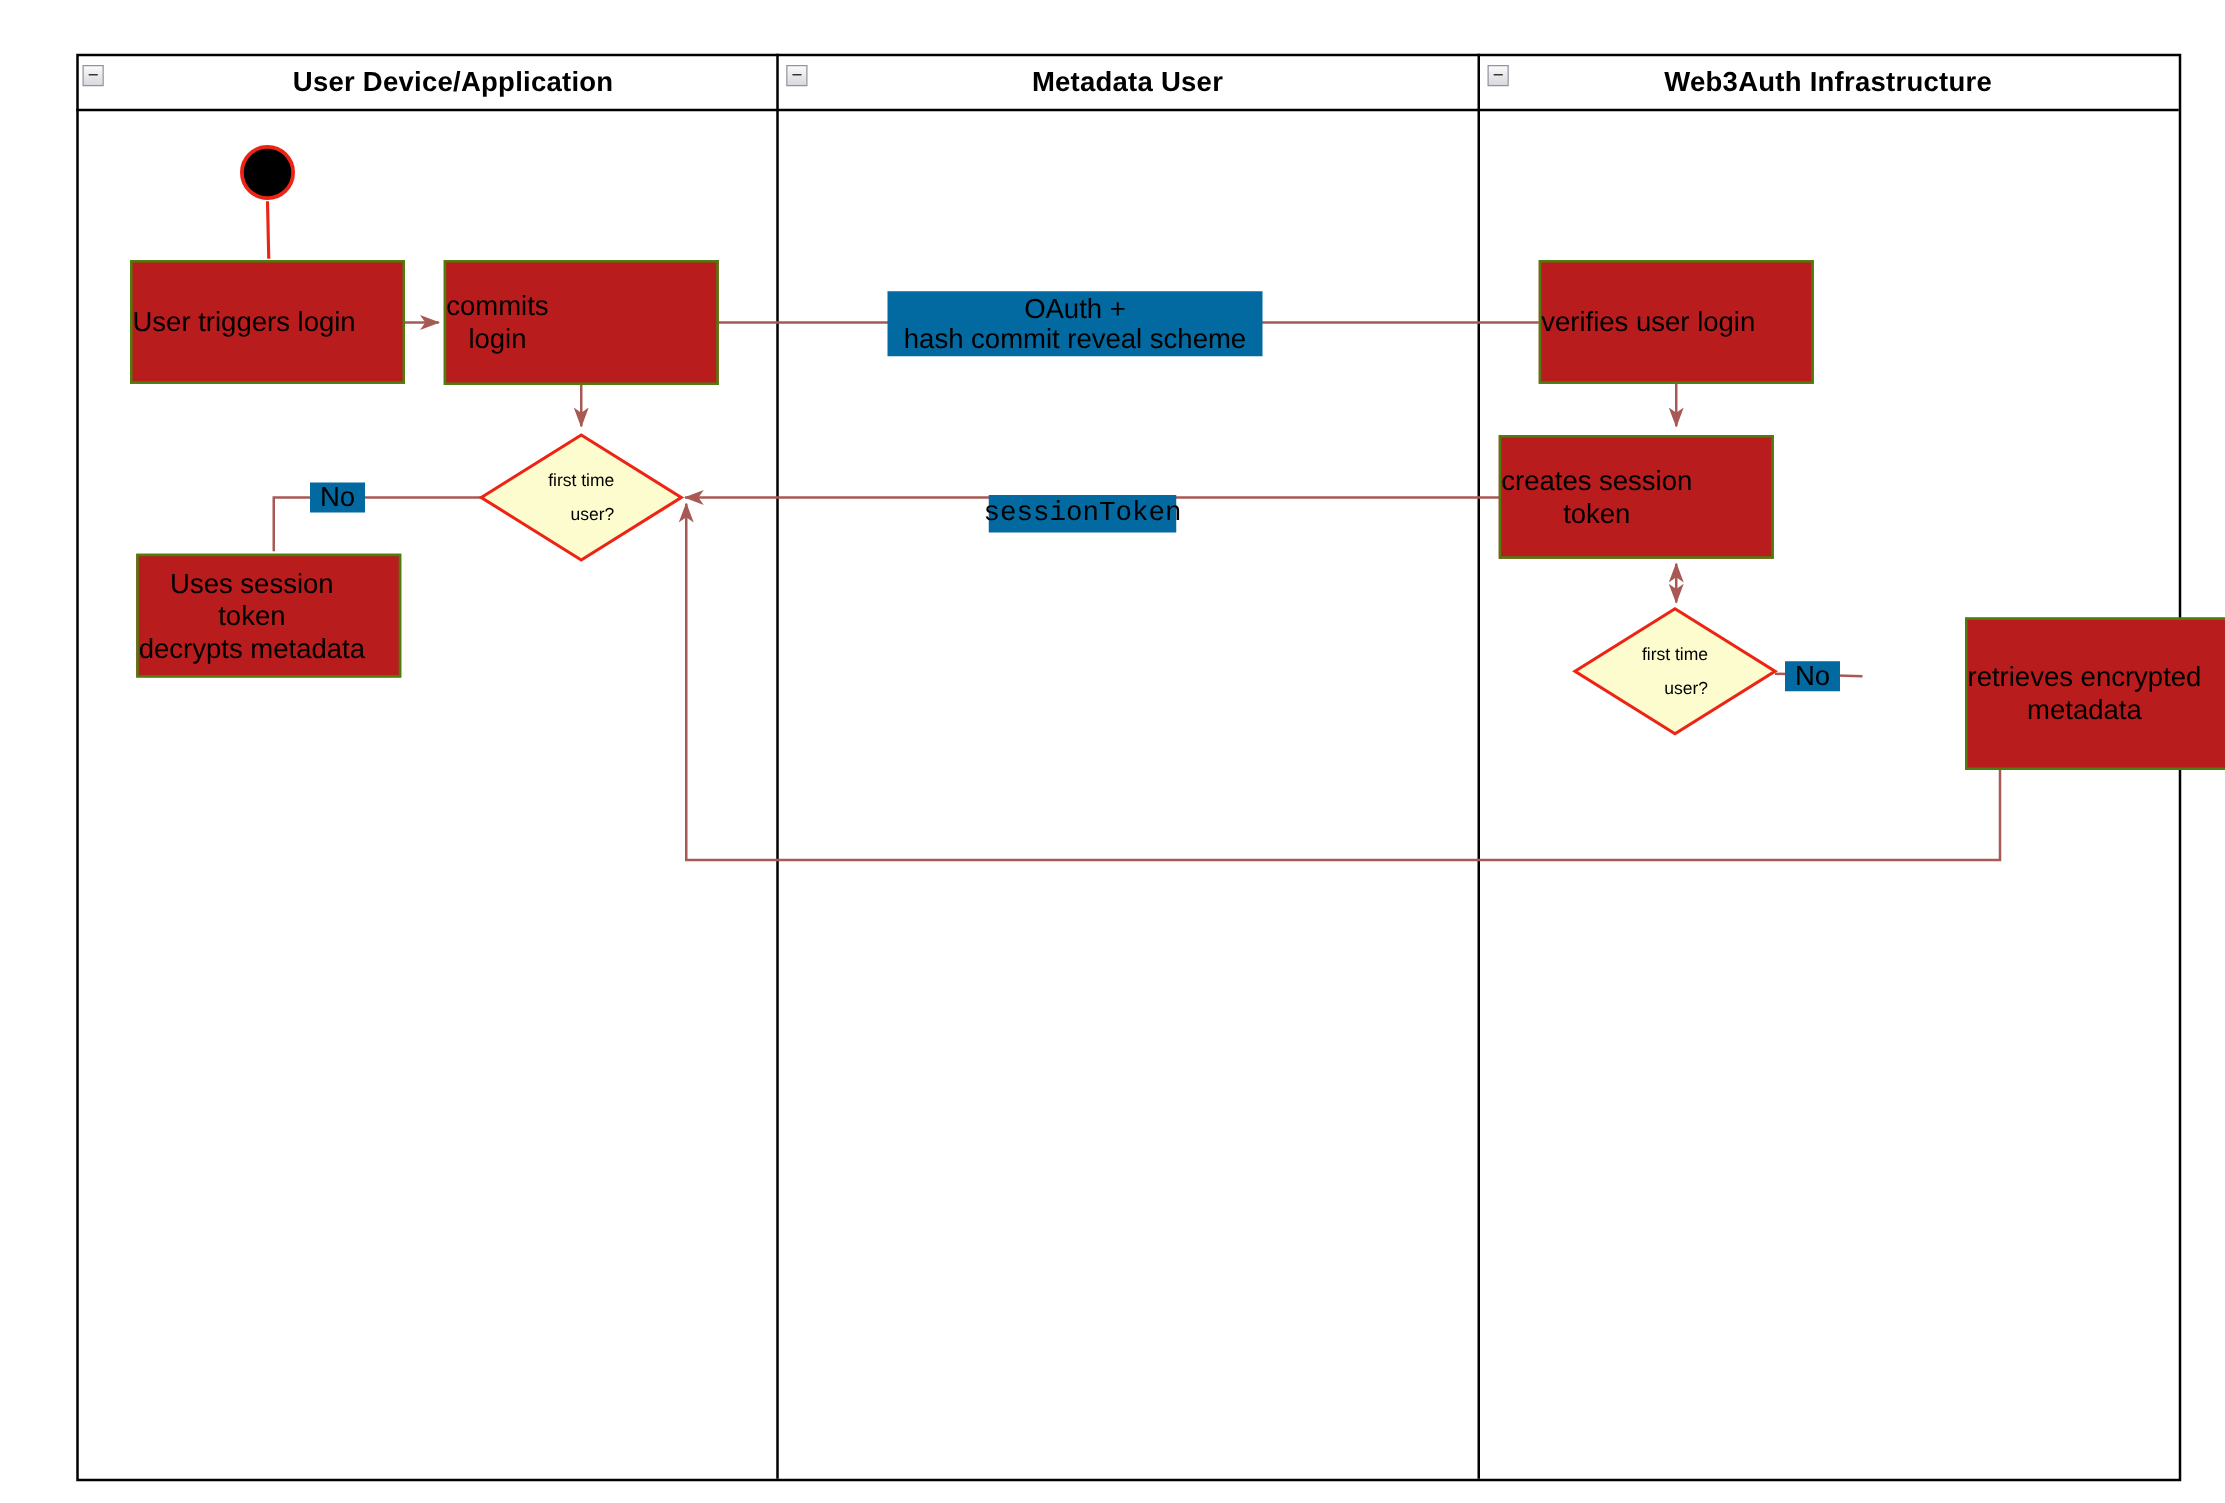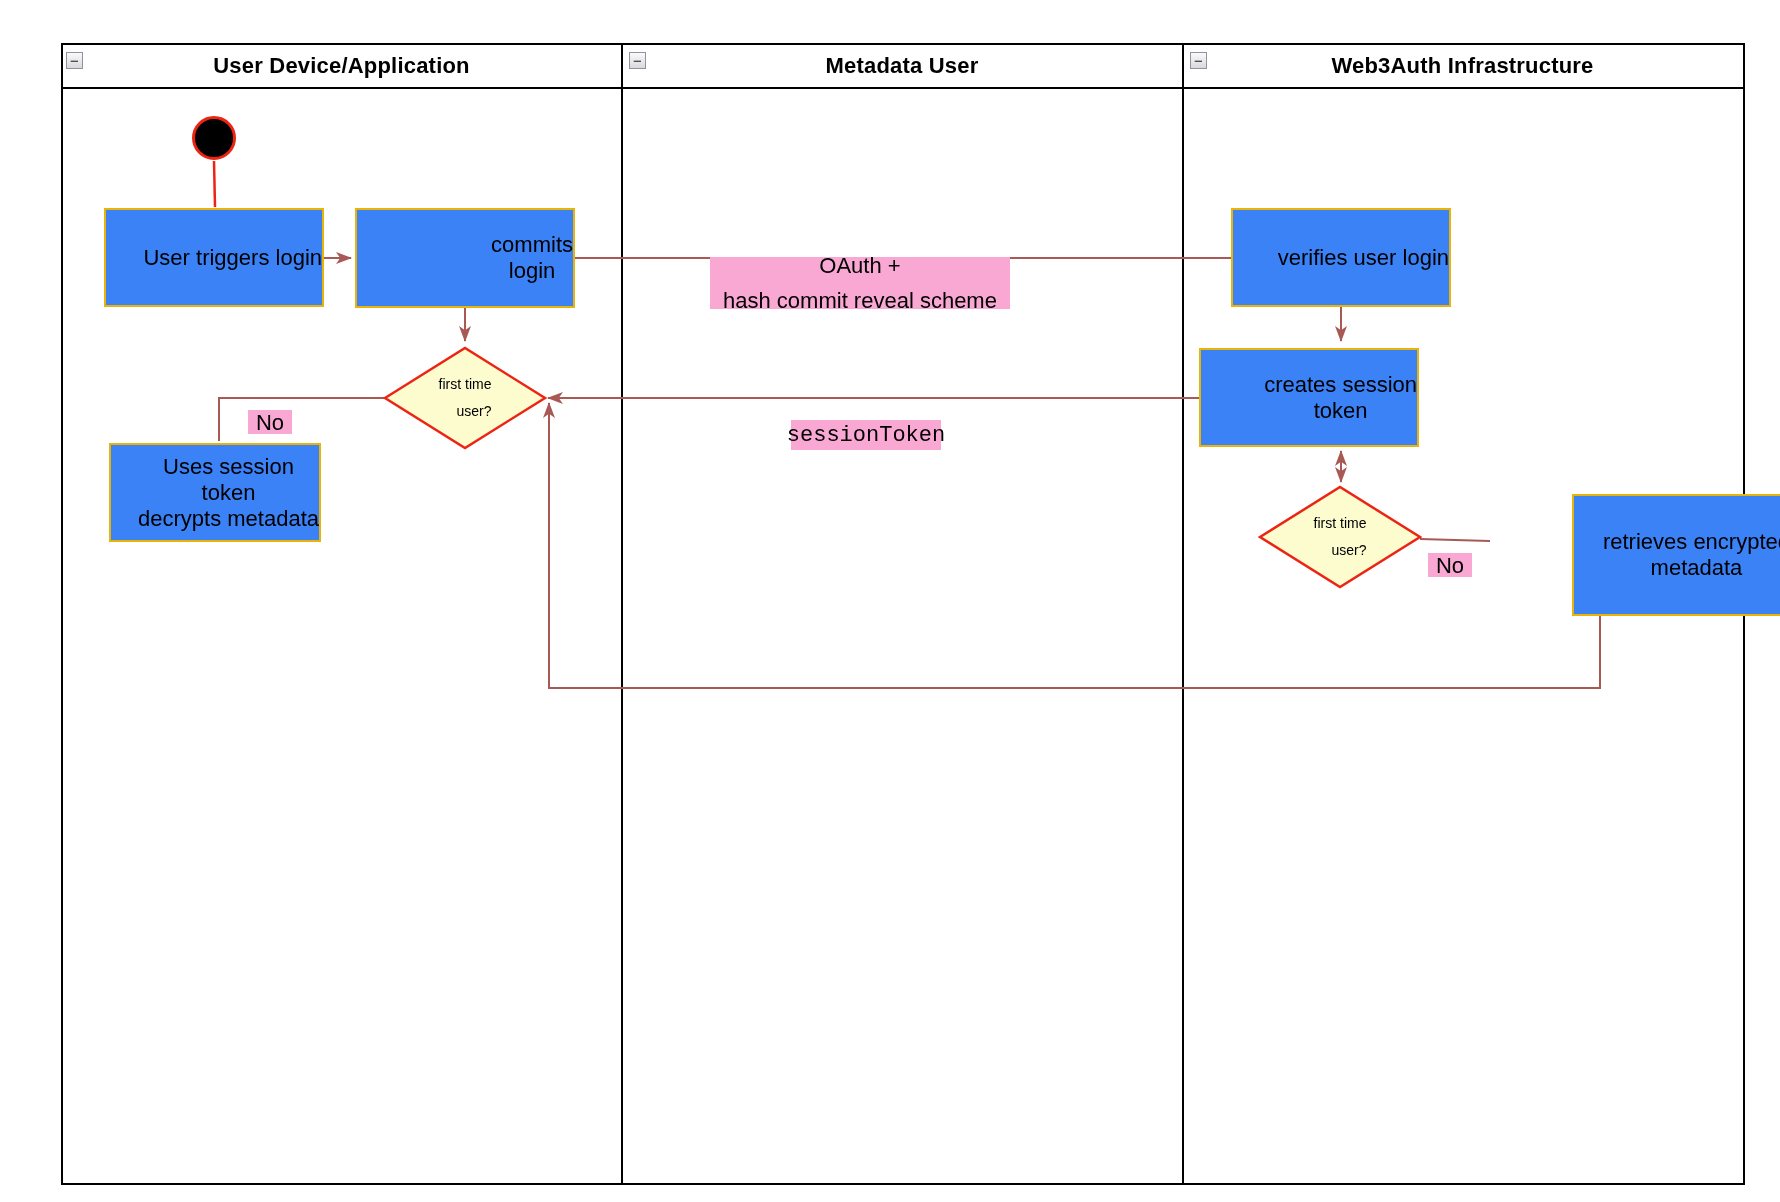--- a/index.html
+++ b/index.html
@@ -17,55 +17,55 @@
     font-weight:bold;font-size:22px;letter-spacing:0.2px;
   }
   .collapse-btn{
     position:absolute;width:17px;height:17px;box-sizing:border-box;
     border:1px solid #8f939e;background:linear-gradient(#fafafa,#d9d9dd);
     display:flex;align-items:center;justify-content:center;
     font-size:15px;line-height:15px;color:#222;cursor:pointer;
   }
   
   .node{
-    position:absolute;box-sizing:border-box;border:2px solid #eab308;background:#3b82f6;
-    display:flex;align-items:center;justify-content:flex-end;text-align:center;
+    position:absolute;box-sizing:border-box;border:2px solid #4d7c0f;background:#b91c1c;
+    display:flex;align-items:center;justify-content:flex-start;text-align:center;
     font-size:22px;line-height:26px;white-space:pre-line;
   }
   .start-node{
     position:absolute;left:192px;top:116px;width:38px;height:38px;border-radius:50%;
     background:#000;border:3px solid var(--accent-red,#ED2414);
   }
   .diamond-label{
     position:absolute;display:flex;align-items:center;justify-content:center;text-align:right;
     font-size:14px;line-height:27px;white-space:pre-line;pointer-events:none;
   }
   
   .edge-label{
     position:absolute;display:flex;align-items:center;justify-content:center;text-align:center;
-    background:#f9a8d4;font-size:22px;line-height:35px;white-space:pre-line;margin-top:24px;
+    background:#0369a1;font-size:22px;line-height:24px;white-space:pre-line;
   }
   
   svg.wires{position:absolute;left:0;top:0;}
   .edge{stroke:var(--edge-color,#A85954);stroke-width:2;fill:none;}
   .arrowhead{fill:var(--edge-color,#A85954);}
   .start-wire{stroke:var(--accent-red,#ED2414);stroke-width:2.5;fill:none;}
   .decision{fill:var(--decision-fill,#FCFCCF);stroke:var(--accent-red,#ED2414);stroke-width:2.5;}
 </style>
 </head>
 <body>
 
 <div id="canvas">
 
   <div class="pool"></div>
   <div class="lane-divider" style="left:621px;"></div>
   <div class="lane-divider" style="left:1182px;"></div>
   <div class="header-underline"></div>
 
-  <div class="lane-title" style="left:61px;width:561px;">
+  <div class="lane-title" style="left:61px;width:561px;padding-left:21px;">
     <span>User Device/Application</span>
   </div>
   <div class="lane-title" style="left:622px;width:560px;">
     <span>Metadata User</span>
   </div>
   <div class="lane-title" style="left:1182px;width:561px;">
     <span>Web3Auth Infrastructure</span>
   </div>
 
   <div class="collapse-btn" style="left:66px;top:52px;">−</div>

